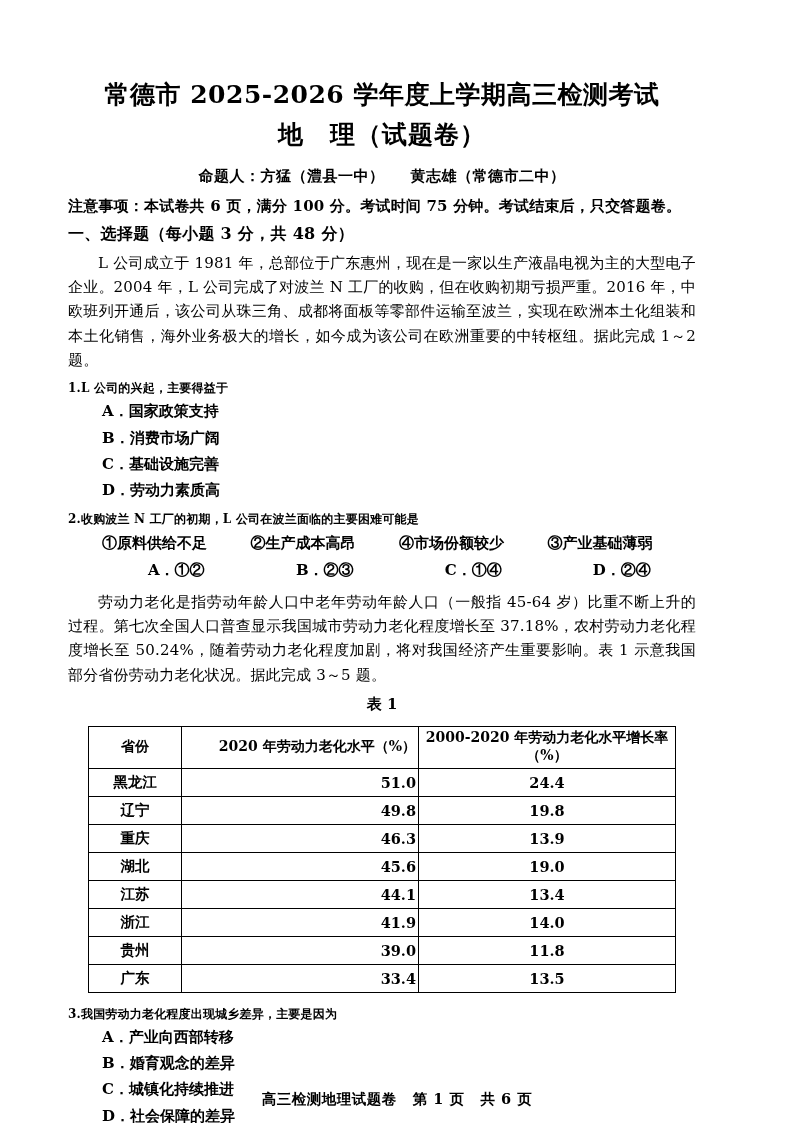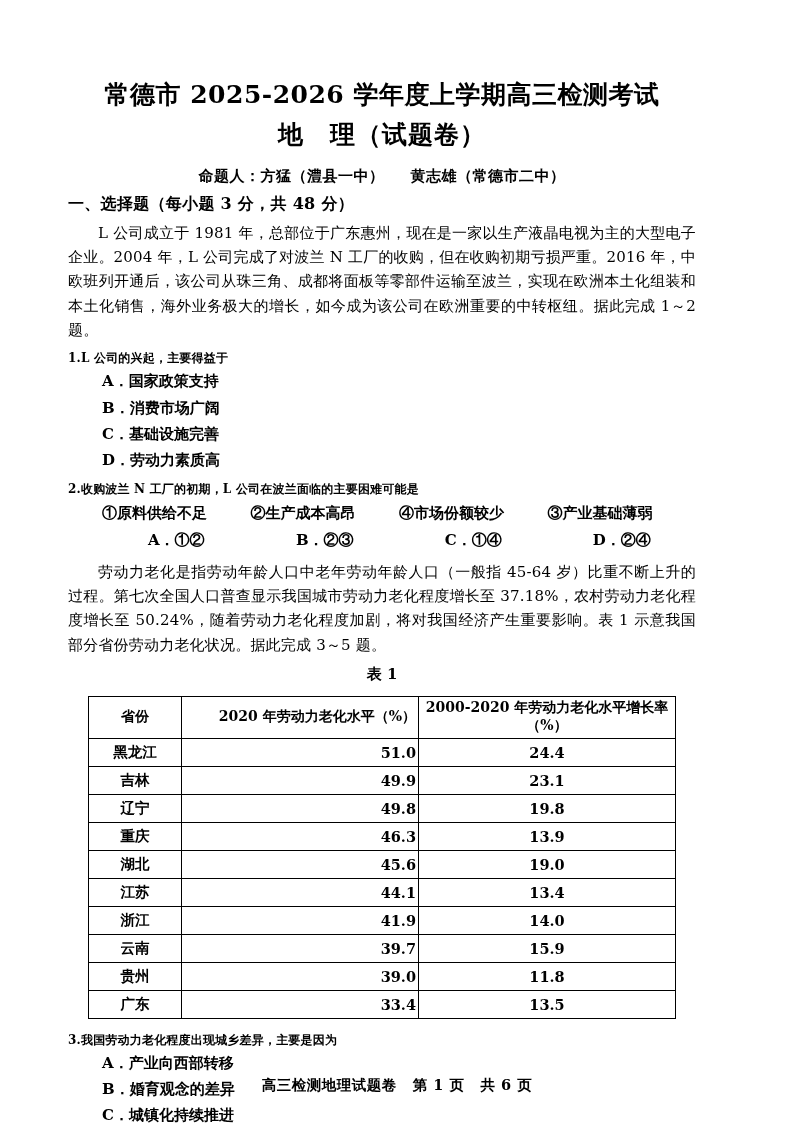--- a/index.html
+++ b/index.html
@@ -116,21 +116,21 @@
     text-align: center;
     padding: 2.5px 2px;
     font-weight: bold;
     height: 22px;
   }
   table.data th:first-child, table.data td:first-child { width: 88px; }
   table.data th:nth-child(2), table.data td:nth-child(2) { width: 232px; text-align: right; }
   table.data th { font-size: 14px; }
   .footer {
     position: absolute;
-    bottom: 28px;
+    bottom: 14px;
     left: 0;
     width: 794px;
     text-align: center;
     font-size: 14.5px;
     font-weight: bold;
     letter-spacing: 0.5px;
   }
   .footer .sp { display: inline-block; width: 16px; }
 </style>
 </head>
@@ -138,20 +138,23 @@
 
 <div class="page">
 
   <div class="title">常德市 2025-2026 学年度上学期高三检测考试</div>
   <div class="subtitle">地　理（试题卷）</div>
 
   <div class="authors">
     <span>命题人：</span><span>方猛（澧县一中）</span><span class="gap"></span><span>黄志雄（常德市二中）</span>
   </div>
 
+  <div class="notice">
+    <span>注意事项：</span><span>本试卷共 6 页，满分 100 分。考试时间 75 分钟。考试结束后，只交答题卷。</span>
+  </div>
 
   <div class="section-head">一、选择题（每小题 3 分，共 48 分）</div>
 
   <div class="para">L 公司成立于 1981 年，总部位于广东惠州，现在是一家以生产液晶电视为主的大型电子企业。2004 年，L 公司完成了对波兰 N 工厂的收购，但在收购初期亏损严重。2016 年，中欧班列开通后，该公司从珠三角、成都将面板等零部件运输至波兰，实现在欧洲本土化组装和本土化销售，海外业务极大的增长，如今成为该公司在欧洲重要的中转枢纽。据此完成 1～2 题。</div>
 
   <div class="q">
     <span>1.</span><span>L 公司的兴起，主要得益于</span>
   </div>
   <div class="opts-2col">
     <div>A．国家政策支持</div>
@@ -190,25 +193,20 @@
         <th>2000-2020 年劳动力老化水平增长率（%）</th>
       </tr>
     </thead>
     <tbody>
       <tr>
         <td>黑龙江</td>
         <td>51.0</td>
         <td>24.4</td>
       </tr>
       <tr>
-        <td>吉林</td>
-        <td>49.9</td>
-        <td>23.1</td>
-      </tr>
-      <tr>
         <td>辽宁</td>
         <td>49.8</td>
         <td>19.8</td>
       </tr>
       <tr>
         <td>重庆</td>
         <td>46.3</td>
         <td>13.9</td>
       </tr>
       <tr>
@@ -220,25 +218,20 @@
         <td>江苏</td>
         <td>44.1</td>
         <td>13.4</td>
       </tr>
       <tr>
         <td>浙江</td>
         <td>41.9</td>
         <td>14.0</td>
       </tr>
       <tr>
-        <td>云南</td>
-        <td>39.7</td>
-        <td>15.9</td>
-      </tr>
-      <tr>
         <td>贵州</td>
         <td>39.0</td>
         <td>11.8</td>
       </tr>
       <tr>
         <td>广东</td>
         <td>33.4</td>
         <td>13.5</td>
       </tr>
     </tbody>

